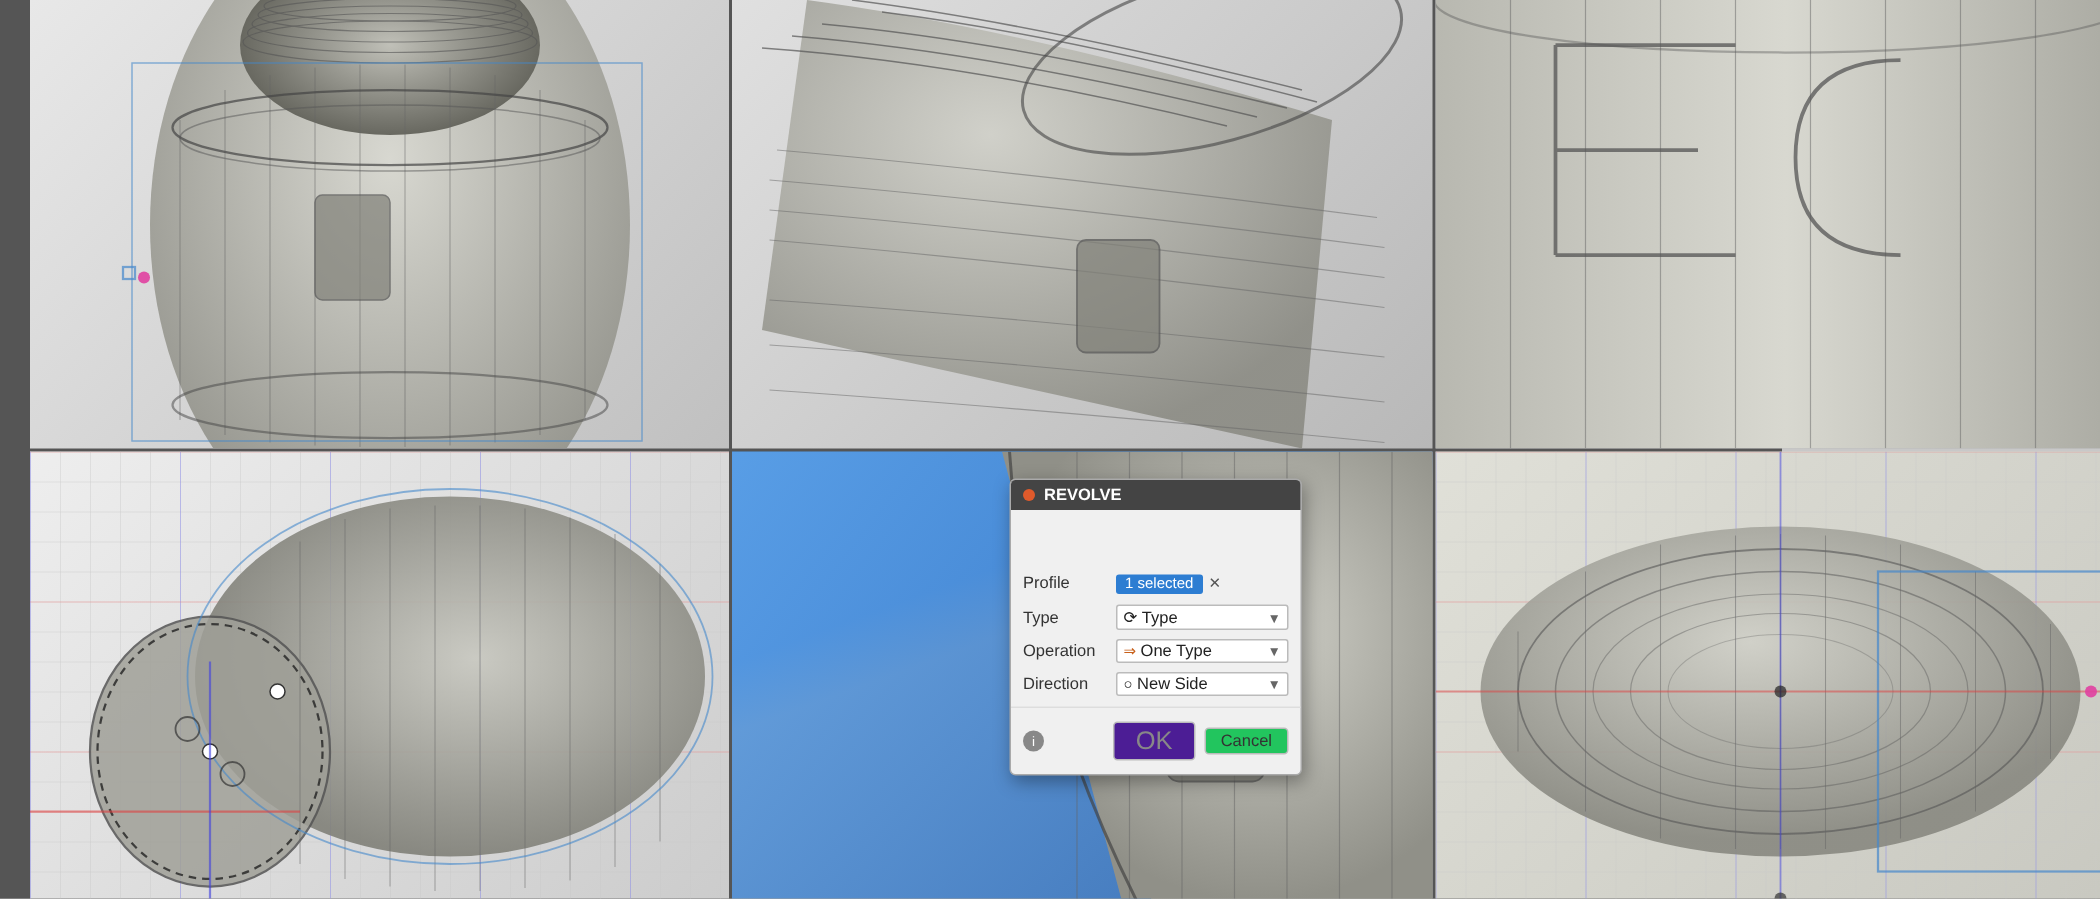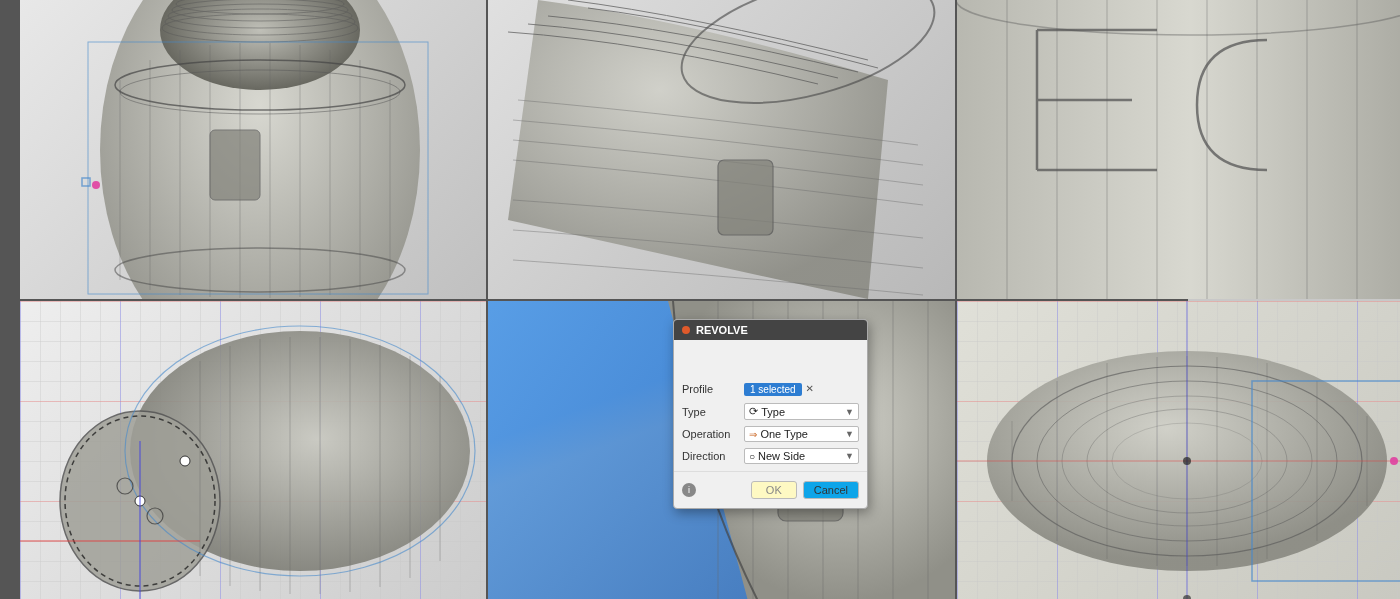--- a/index.html
+++ b/index.html
@@ -176,31 +176,31 @@
       background: #888;
       color: #fff;
       font-size: 9px;
       display: flex;
       align-items: center;
       justify-content: center;
       margin-right: auto;
     }
 
     .btn-ok {
-      background: #fef9c3;
+      background: #4c1d95;
       border: 1px solid #bbb;
       border-radius: 3px;
       padding: 2px 14px;
-      font-size: 11px;
+      font-size: 17px;
       color: #888;
       cursor: pointer;
     }
 
     .btn-cancel {
-      background: #0ea5e9;
+      background: #22c55e;
       border: 1px solid #bbb;
       border-radius: 3px;
       padding: 2px 10px;
       font-size: 11px;
       color: #333;
       cursor: pointer;
     }
 
     
     .svg-overlay {

